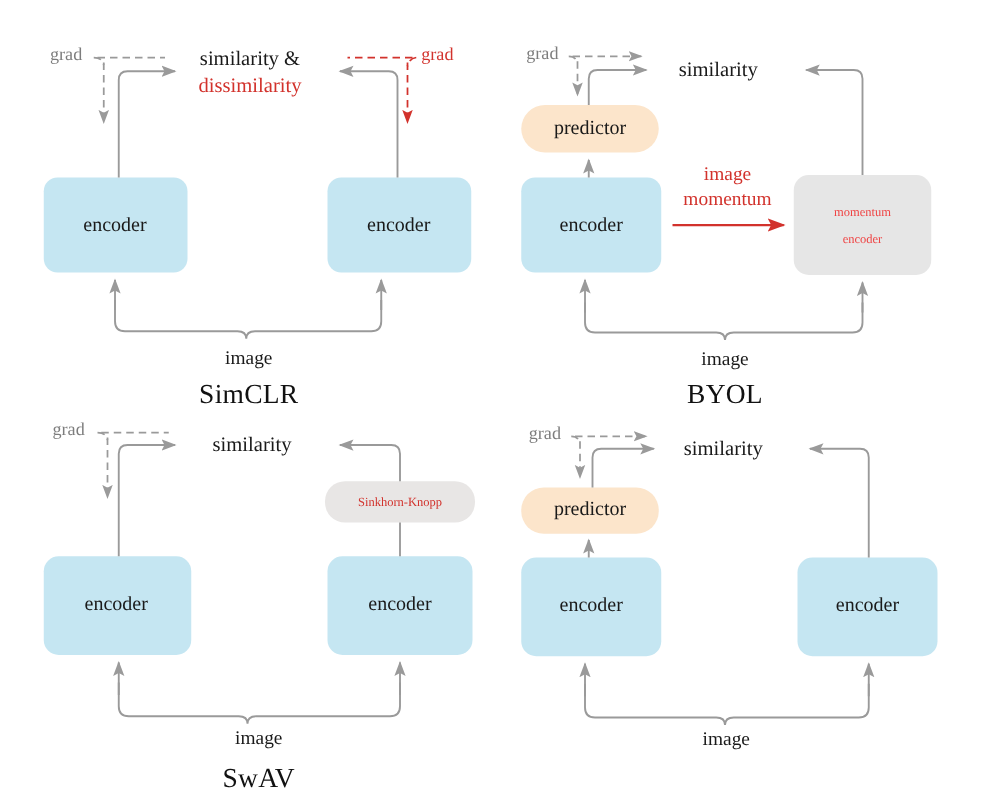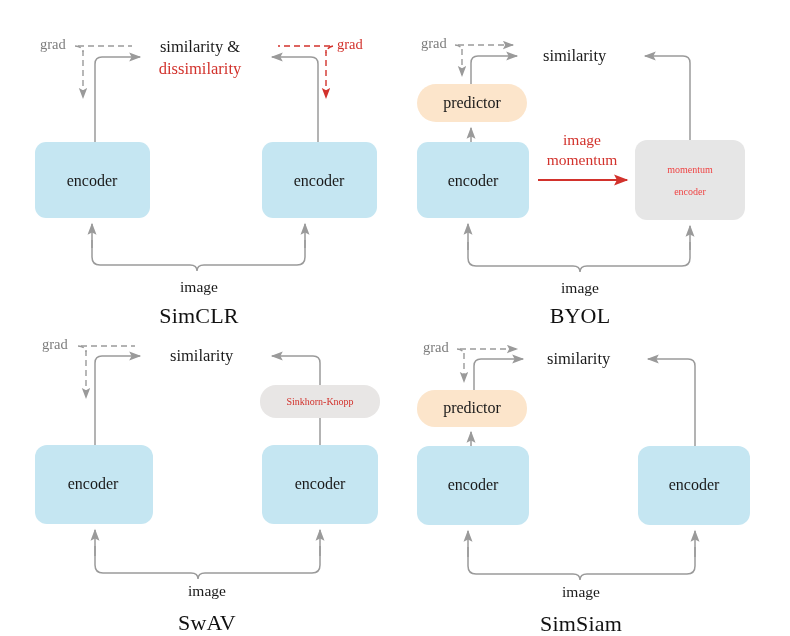--- a/index.html
+++ b/index.html
@@ -269,16 +269,15 @@
 
     <span class="lbl t-sim" style="left:152px; top:32px;">similarity</span>
 
     <span class="lbl t-box lbl-center" style="left:77px; top:90px;">predictor</span>
 
     <span class="lbl t-box lbl-center" style="left:78px; top:167px;">encoder</span>
     <span class="lbl t-box lbl-center" style="left:299px; top:167px;">encoder</span>
 
     <span class="lbl t-image lbl-center" style="left:186px; top:274px;">image</span>
 
-    <span class="lbl t-title lbl-center" style="left:186px; top:306px;">SimSiam</span>
   </div>
 
 </div>
 
 </body></html>

